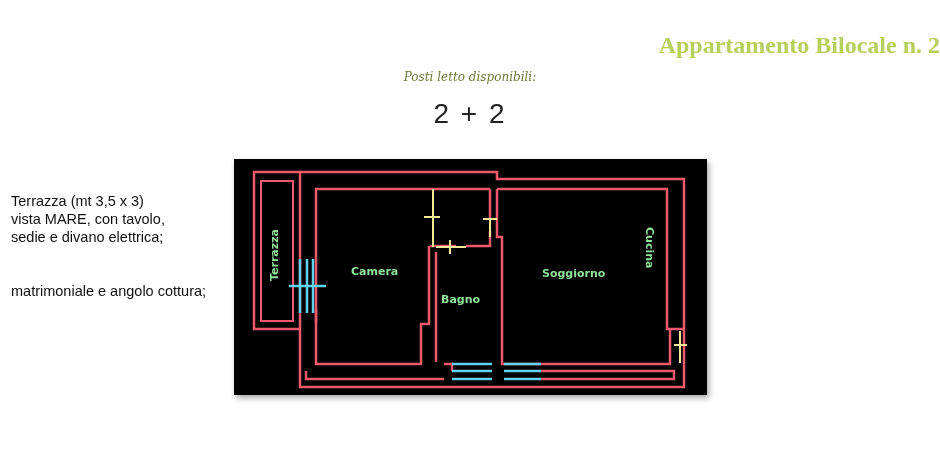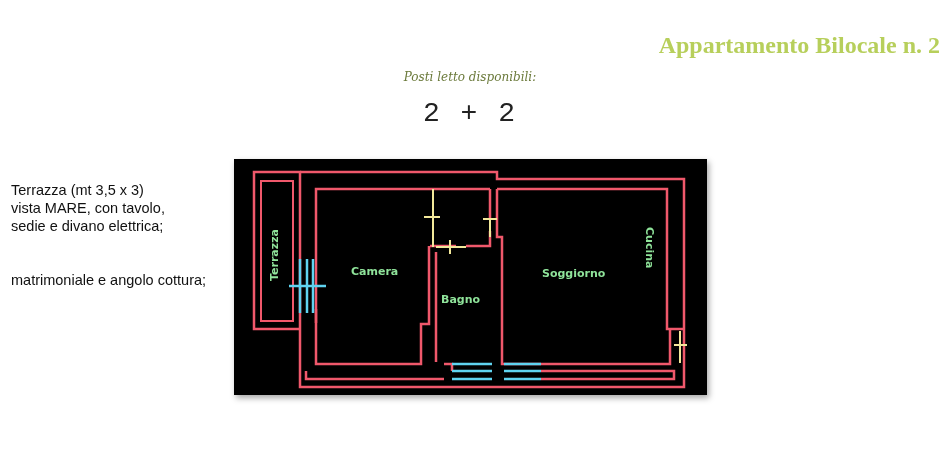--- a/index.html
+++ b/index.html
@@ -1,21 +1,21 @@
 <!DOCTYPE html>
 <html><head>
 <meta charset="utf-8">
 <style>
   html, body { margin:0; padding:0; background:#ffffff; }
   body { width:940px; height:470px; position:relative; overflow:hidden; font-family:"Liberation Sans", sans-serif; }
   .title { position:absolute; left:0; width:940px; top:32px; text-align:right; font-family:"Liberation Serif", serif; font-weight:bold; font-size:24px; color:#b7cf5b; }
   .subtitle { position:absolute; left:0; width:940px; top:70px; text-align:center; font-family:"DejaVu Serif", serif; font-style:italic; font-size:12px; color:#6b7a3b; }
-  .count { position:absolute; left:0; width:940px; top:98px; text-align:center; font-family:Liberation Mono, monospace; font-size:28px; color:#222; font-weight:300; letter-spacing:2px; }
+  .count { position:absolute; left:0; width:940px; top:98px; text-align:center; font-family:Liberation Sans, sans-serif; font-size:28px; color:#222; font-weight:300; letter-spacing:2px; }
   .desc { position:absolute; left:11px; top:176px; width:225px; font-size:14.5px; line-height:18px; color:#111; }
-  .desc p { margin:5px 0 18px 0; }
+  .desc p { margin:16px 0 18px 0; }
   .plan { position:absolute; left:234px; top:159px; width:473px; height:236px; background:#000; box-shadow:2px 3px 6px rgba(0,0,0,0.35); }
   .plan svg { display:block; }
   .lbl { font-family:"DejaVu Sans", sans-serif; font-size:11px; fill:#8fe39a; font-weight:bold; }
 </style>
 </head>
 <body>
 
 <div class="title">Appartamento Bilocale n. 2</div>
 <div class="subtitle">Posti letto disponibili:</div>
 <div class="count">2 + 2</div>

